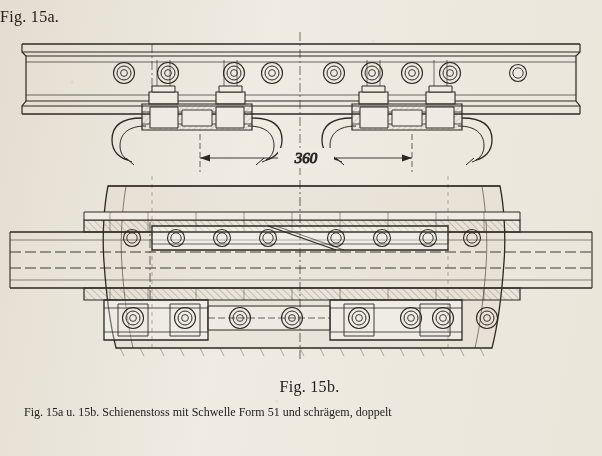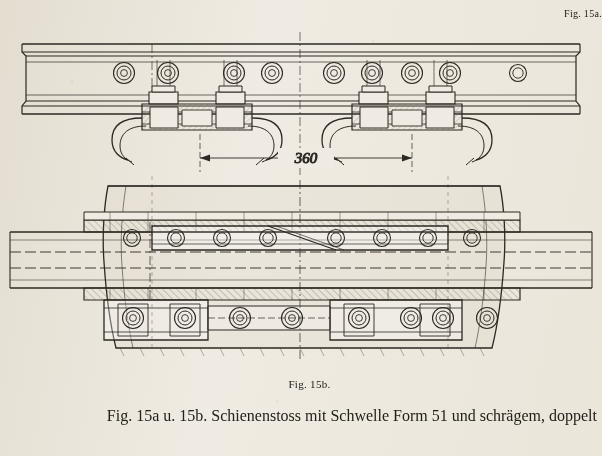--- a/index.html
+++ b/index.html
@@ -18,29 +18,29 @@
       radial-gradient(circle at 12% 18%, rgba(150,140,120,.10) 0 1px, transparent 2px),
       radial-gradient(circle at 62% 9%, rgba(150,140,120,.09) 0 1px, transparent 2px),
       radial-gradient(circle at 83% 47%, rgba(150,140,120,.10) 0 1px, transparent 2px),
       radial-gradient(circle at 28% 72%, rgba(150,140,120,.08) 0 1px, transparent 2px),
       radial-gradient(circle at 46% 88%, rgba(150,140,120,.09) 0 1px, transparent 2px),
       linear-gradient(100deg, rgba(214,205,188,.45), rgba(241,237,229,.15) 40%, rgba(228,221,205,.40));
     pointer-events:none;
   }
   .fig-caption-top{
     position:absolute;left:0;right:0;top:8px;
-    text-align:right;font-size:10px;letter-spacing:.3px;
+    text-align:left;font-size:16px;letter-spacing:.3px;
   }
   .fig-caption-mid{
     position:absolute;left:17px;right:0;top:378px;
-    text-align:center;font-size:11px;letter-spacing:.3px;
+    text-align:center;font-size:16px;letter-spacing:.3px;
   }
   .fig-legend{
-    position:absolute;left:24px;right:5px;top:404px;
-    text-align:right;font-size:16px;line-height:1.45;
+    position:absolute;left:24px;right:18px;top:404px;
+    text-align:left;font-size:12px;line-height:1.45;
   }
   .fig-legend .l2{display:block;}
   svg.drawing{position:absolute;left:0;top:0;width:602px;height:456px;}
   text.dim{
     font-family:"Liberation Serif", serif;
     font-style:italic;
     font-size:15px;
     fill:#23201c;
   }
 </style>

